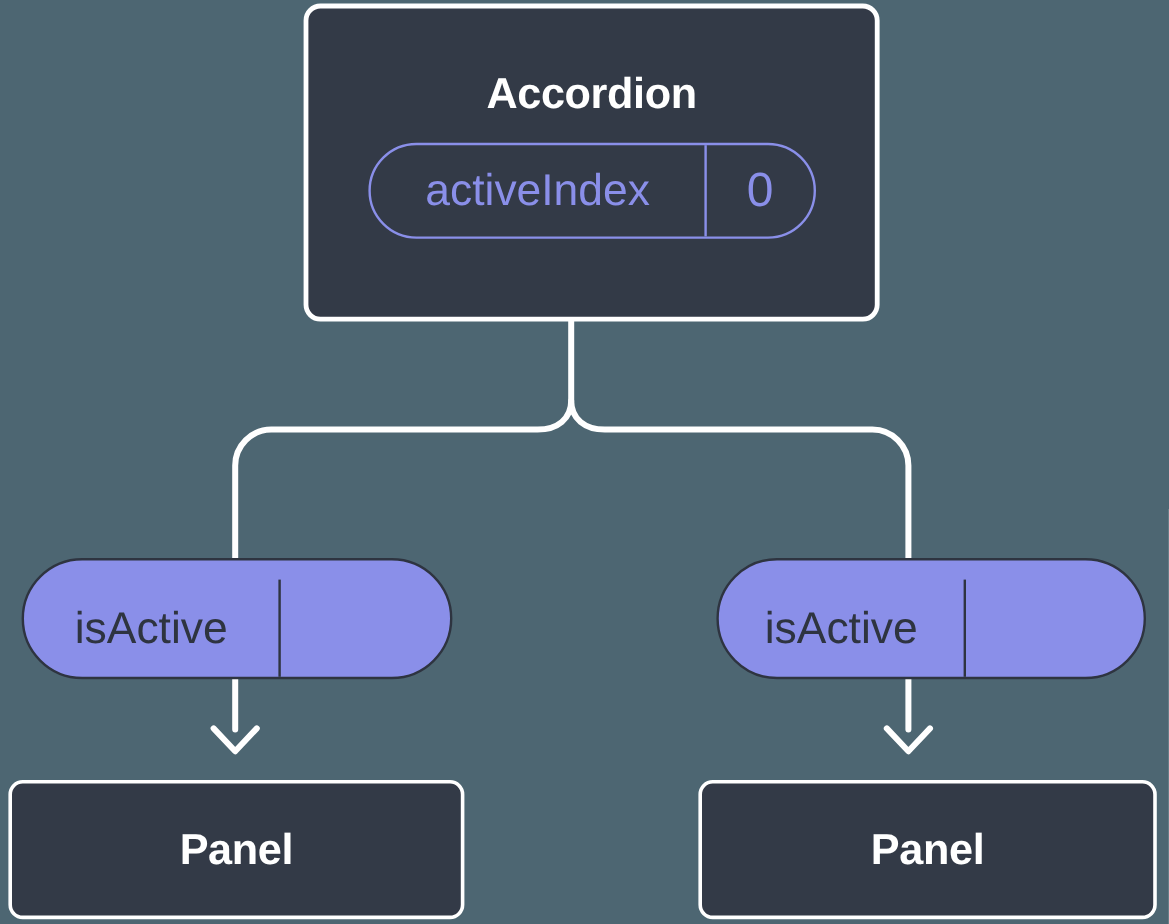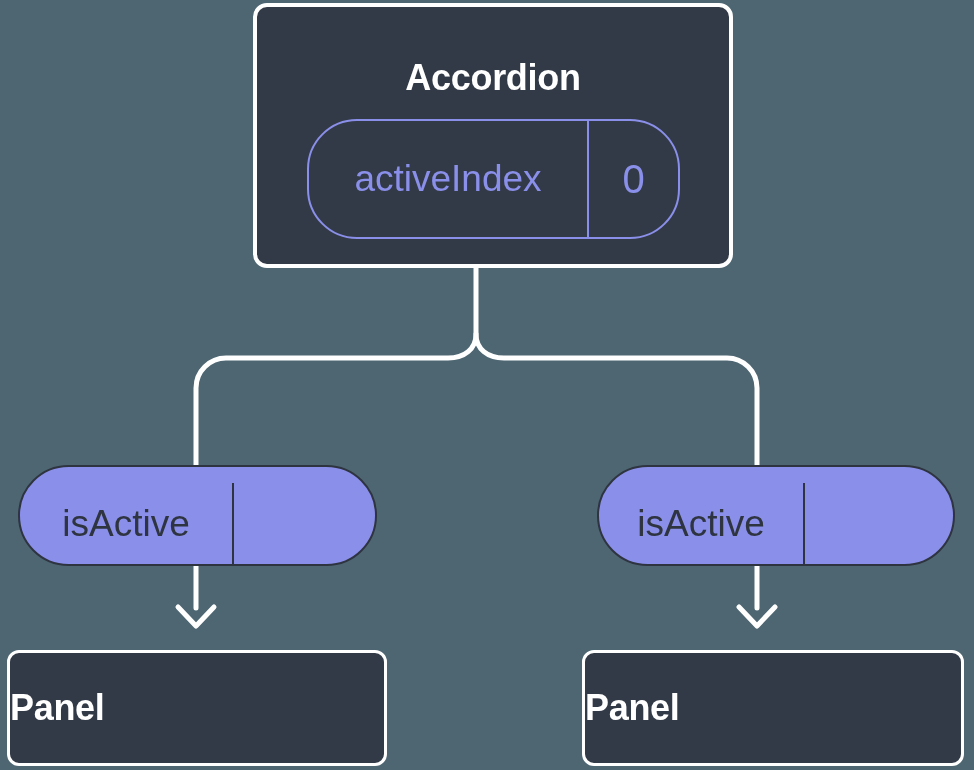--- a/index.html
+++ b/index.html
@@ -29,21 +29,21 @@
     border:4px solid var(--node-border);
   }
   .root-node{left:253px;top:3px;width:480px;height:265px;border-radius:14px;}
   .node-title{
     position:absolute;left:0;right:0;top:50px;
     text-align:center;
     color:var(--title-text);
     font-size:36px;font-weight:600;letter-spacing:-0.3px;
   }
   .state-pill{
-    position:absolute;left:50px;top:112px;width:373px;height:120px;
+    position:absolute;left:50px;top:112px;width:373px;height:80px;
     border:2px solid var(--accent);border-radius:50px;
     display:flex;align-items:stretch;
     color:var(--accent);font-size:37px;
   }
   .state-pill .pill-label{
     width:280px;display:flex;align-items:center;justify-content:center;
     border-right:2px solid var(--accent);
   }
   .state-pill .pill-value{
     flex:1;display:flex;align-items:center;justify-content:center;
@@ -64,21 +64,21 @@
     border-right:2px solid var(--dark-text);
     margin-top:16px;
   }
   .prop-pill-left .pill-label{width:214px;}
   .prop-pill-right .pill-label{width:206px;}
   .prop-pill .pill-value{flex:1;display:flex;align-items:center;justify-content:center;}
 
   .panel-node{
     top:650px;height:116px;
     border-width:3px;border-radius:12px;
-    display:flex;align-items:center;justify-content:flex-start;
+    display:flex;align-items:center;justify-content:center;
     color:var(--title-text);font-size:36px;font-weight:600;letter-spacing:-0.3px;
   }
   .panel-node-left{left:7px;width:380px;}
   .panel-node-right{left:582px;width:382px;}
 </style>
 </head>
 <body>
 
 <div class="stage">
 

